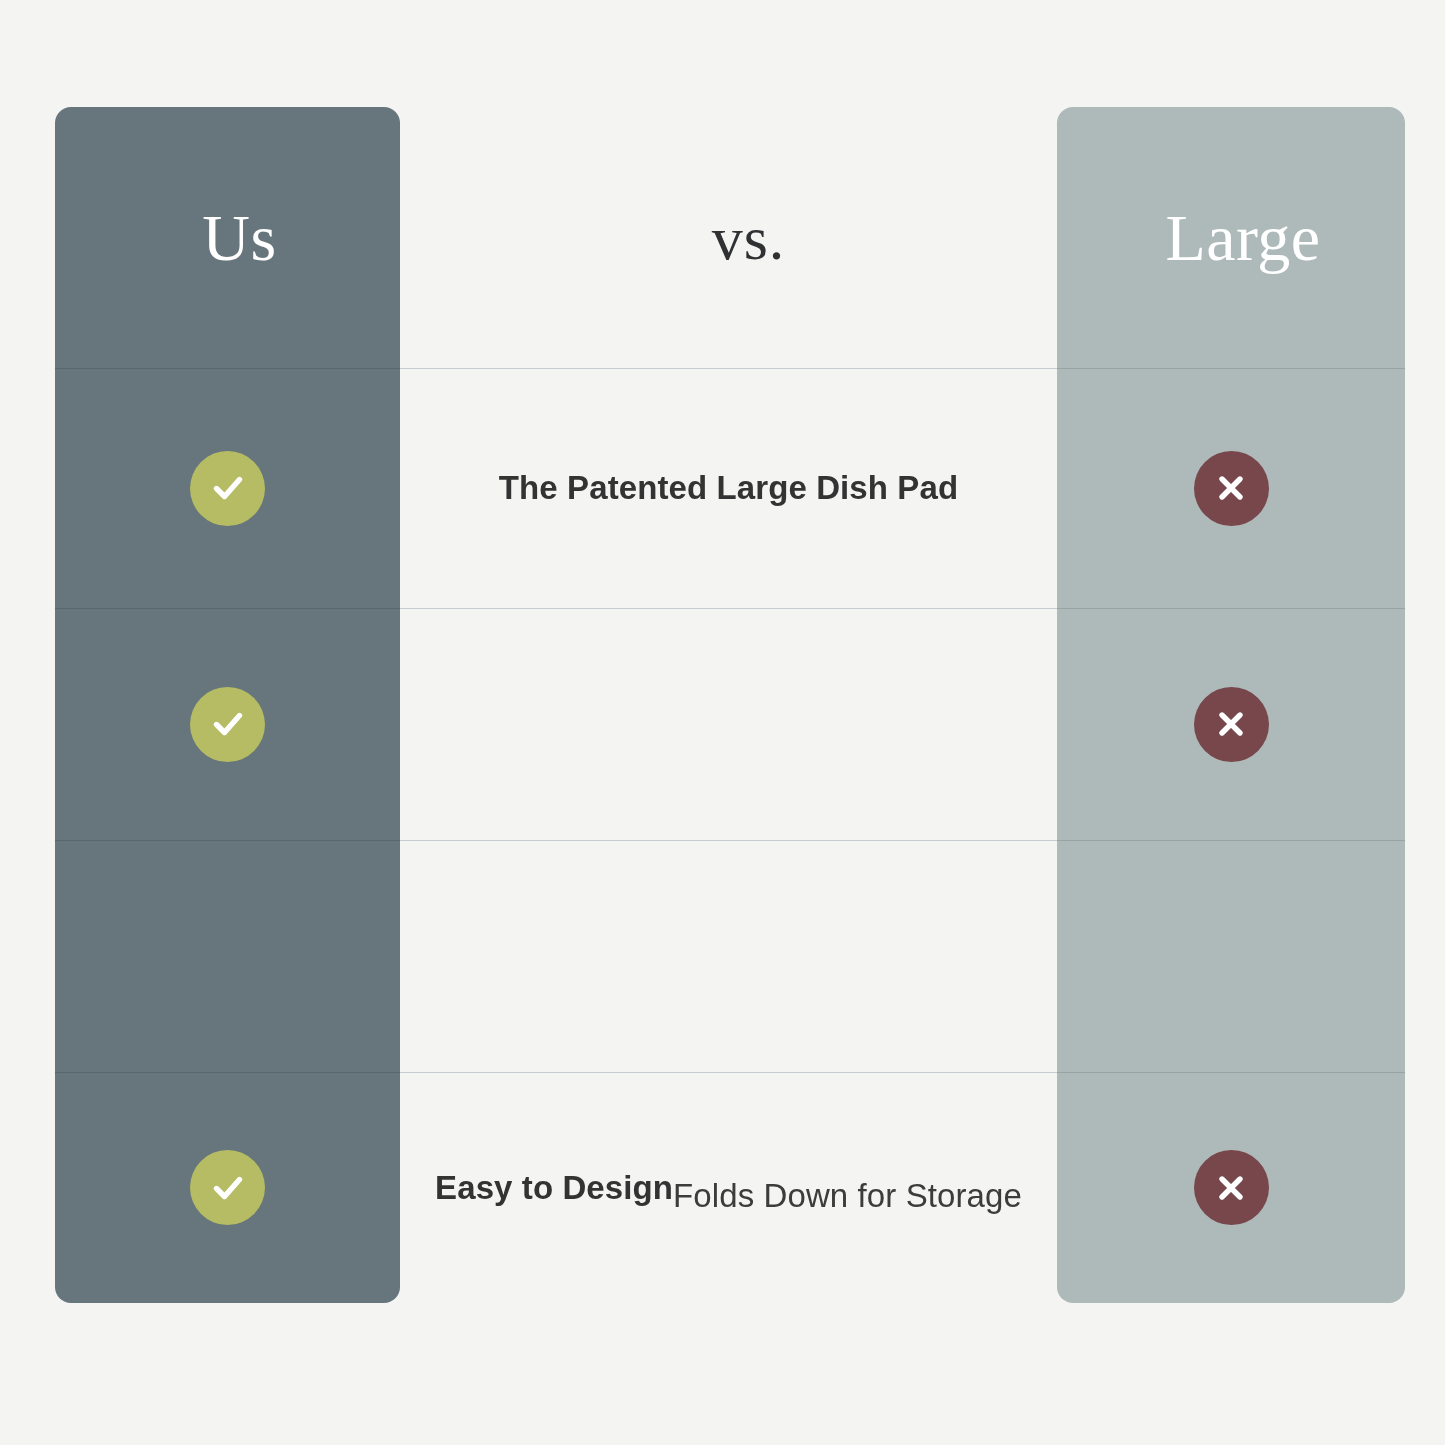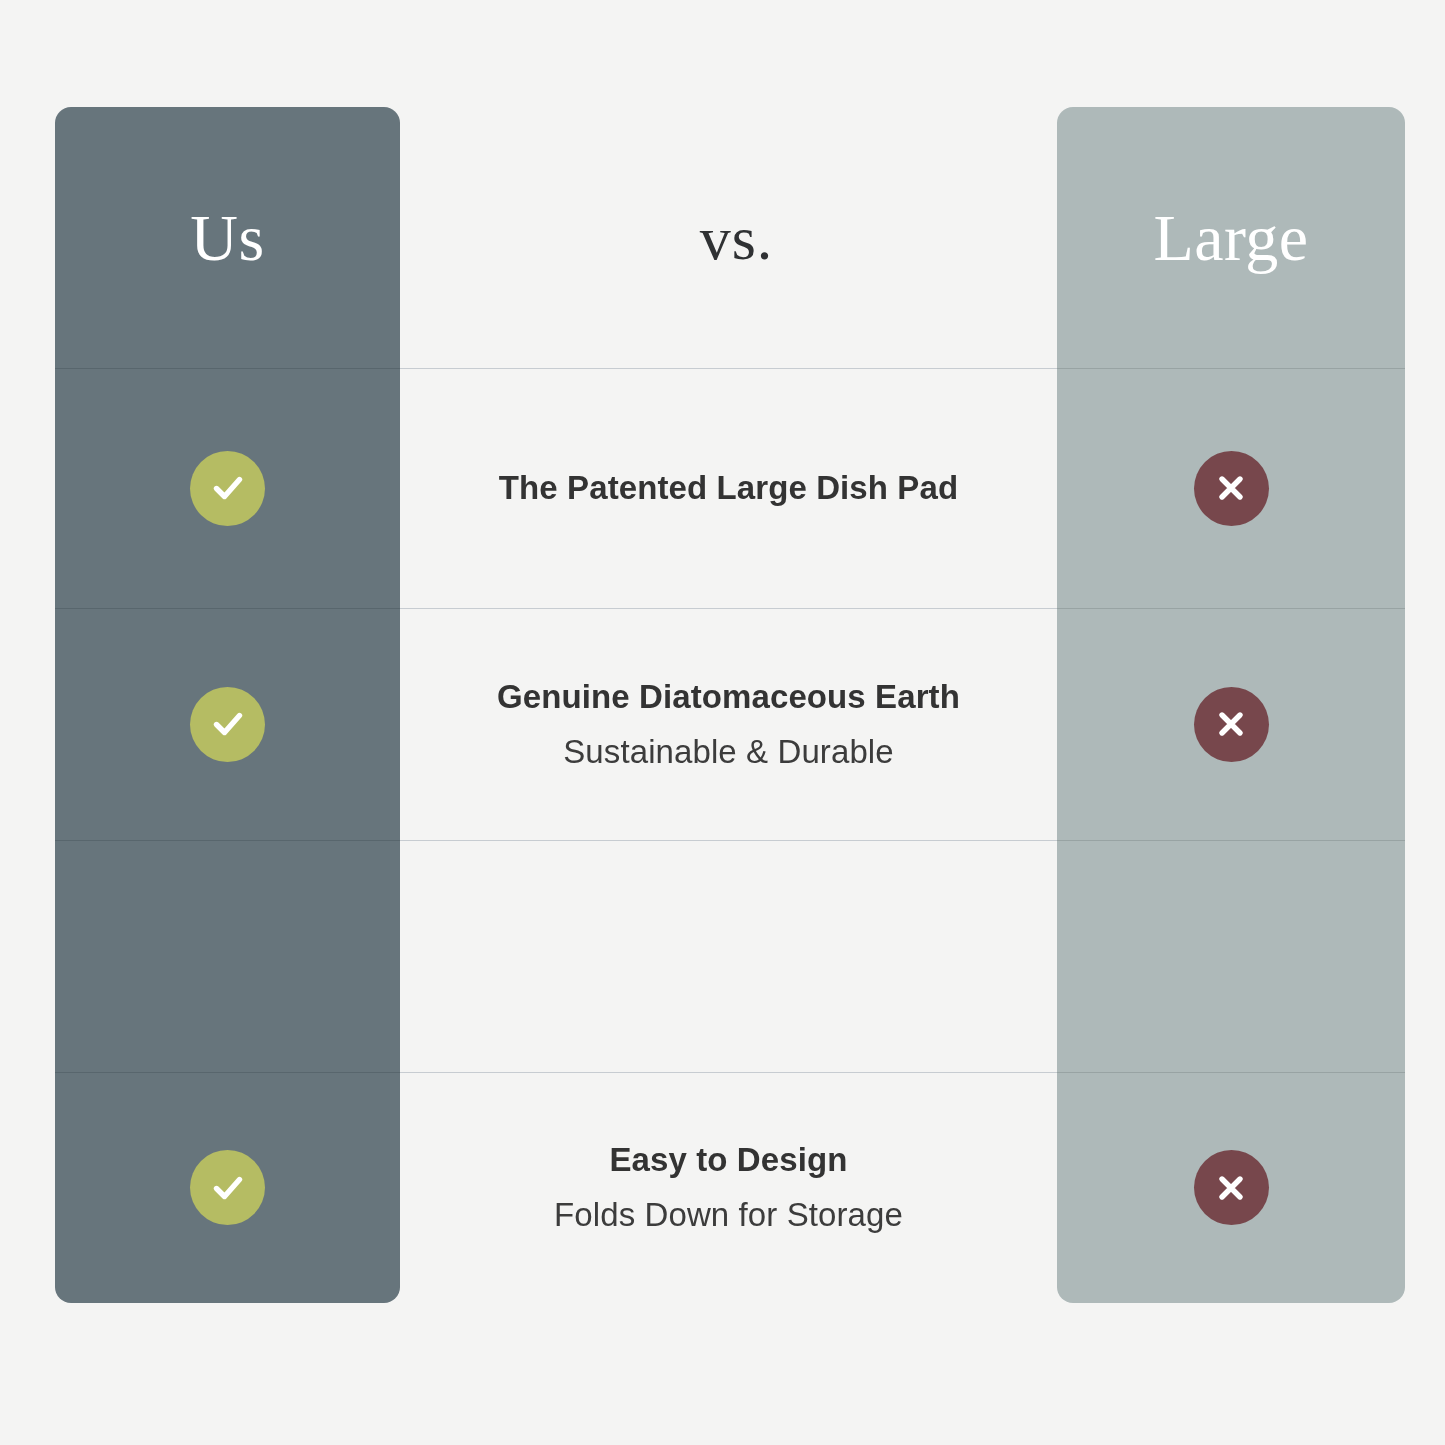--- a/index.html
+++ b/index.html
@@ -44,21 +44,21 @@
     left: 400px;
     top: 107px;
     width: 657px;
     height: 1196px;
     background: #f4f4f3;
   }
 
   
   .header-band {
     position: absolute;
-    left: 0;
+    left: 12px;
     top: 107px;
     width: 1170px;
     height: 261px;
   }
   .header-cell {
     position: absolute;
     top: 0;
     height: 261px;
     display: flex;
     align-items: center;
@@ -144,21 +144,21 @@
     justify-content: center;
     height: 100%;
   }
   .cell-us {
     left: 55px;
     width: 345px;
   }
   .cell-text {
     left: 400px;
     width: 657px;
-    flex-direction: column;
+    flex-direction: row;
   }
   .cell-other {
     left: 1057px;
     width: 348px;
   }
 
   .feature-title {
     font-size: 33px;
     font-weight: bold;
     color: #333333;
@@ -249,24 +249,20 @@
   </div>
 
   <div class="feature-row" style="top:608px; height:232px">
     <div class="cell cell-us">
       <span class="status-icon yes">
         <svg width="40" height="40" viewBox="0 0 40 40" aria-hidden="true">
           <path d="M8.5 20.5 L16.5 28.5 L31.5 11.5" fill="none" stroke="#ffffff" stroke-width="5.4" stroke-linecap="round" stroke-linejoin="round"></path>
         </svg>
       </span>
     </div>
-    <div class="cell cell-text">
-      <div class="feature-title">Genuine Diatomaceous Earth</div>
-      <div class="feature-sub">Sustainable &amp; Durable</div>
-    </div>
     <div class="cell cell-other">
       <span class="status-icon no">
         <svg width="40" height="40" viewBox="0 0 40 40" aria-hidden="true">
           <path d="M11 11 L29 29 M29 11 L11 29" fill="none" stroke="#ffffff" stroke-width="5.4" stroke-linecap="round"></path>
         </svg>
       </span>
     </div>
   </div>
 
   <div class="divider" style="top:840px">

